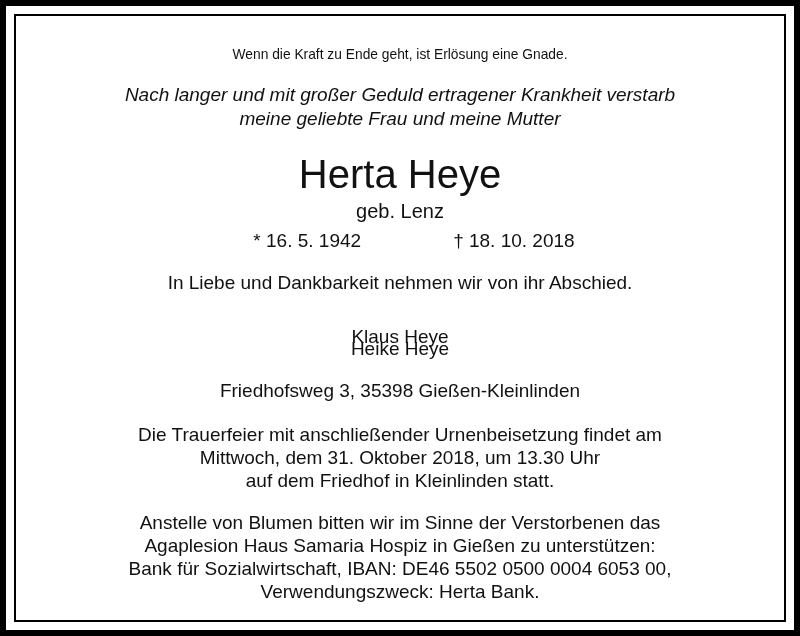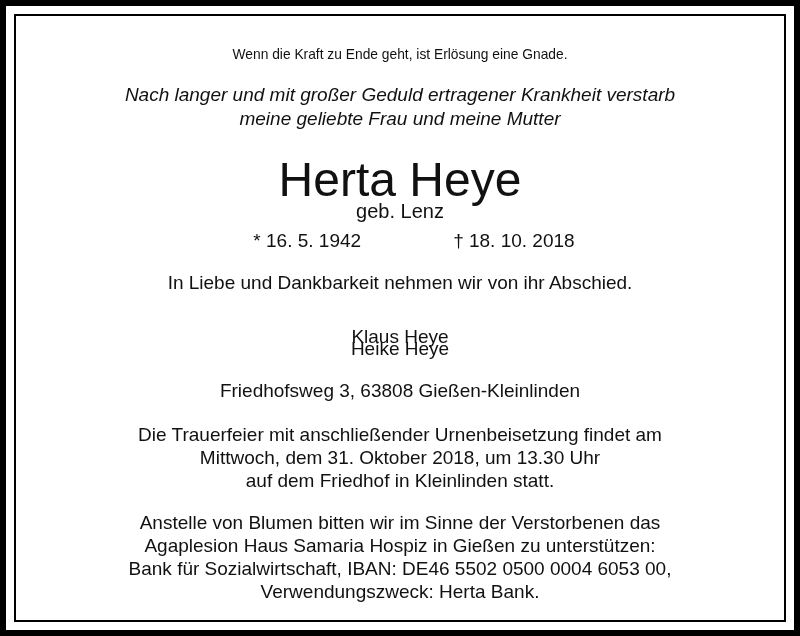--- a/index.html
+++ b/index.html
@@ -11,21 +11,21 @@
   .frame-inner {
     position: absolute; left: 8px; top: 8px; right: 8px; bottom: 8px;
     border: 2px solid #000; background: #fff;
   }
   .content {
     position: absolute; left: 0; top: 0; width: 800px; text-align: center;
   }
   .line { position: absolute; left: 0; width: 800px; text-align: center; white-space: nowrap; }
   .motto { font-size: 15px; top: 45px; transform: scaleX(0.92); }
   .intro { font-size: 19px; font-style: italic; }
-  .name { font-size: 48px; top: 152px; }
+  .name { font-size: 40px; top: 152px; }
   .maiden { font-size: 20px; top: 200px; }
   .dates { font-size: 19px; top: 230px; }
   .dates span { display: inline-block; margin-left: 28px; }
   .dates .gap { width: 36px; }
   .p19 { font-size: 19px; text-align: center; }
 </style>
 </head>
 <body>
 
 <div class="frame-outer">
@@ -42,21 +42,21 @@
   <div class="line maiden">geb. Lenz</div>
   <div class="line dates">
     <span>* 16. 5. 1942</span><span class="gap"></span><span>† 18. 10. 2018</span>
   </div>
 
   <div class="line p19" style="top:272px">In Liebe und Dankbarkeit nehmen wir von ihr Abschied.</div>
 
   <div class="line p19" style="top:326px">Klaus Heye</div>
   <div class="line p19" style="top:338px">Heike Heye</div>
 
-  <div class="line p19" style="top:380px">Friedhofsweg 3, 63808 Gießen-Kleinlinden</div>
+  <div class="line p19" style="top:380px">Friedhofsweg 3, 35398 Gießen-Kleinlinden</div>
 
   <div class="line p19" style="top:424px">Die Trauerfeier mit anschließender Urnenbeisetzung findet am</div>
   <div class="line p19" style="top:447px">Mittwoch, dem 31. Oktober 2018, um 13.30 Uhr</div>
   <div class="line p19" style="top:470px">auf dem Friedhof in Kleinlinden statt.</div>
 
   <div class="line p19" style="top:512px">Anstelle von Blumen bitten wir im Sinne der Verstorbenen das</div>
   <div class="line p19" style="top:535px">Agaplesion Haus Samaria Hospiz in Gießen zu unterstützen:</div>
   <div class="line p19" style="top:558px">Bank für Sozialwirtschaft, IBAN: DE46 5502 0500 0004 6053 00,</div>
   <div class="line p19" style="top:581px">Verwendungszweck: Herta Bank.</div>
 </div>

